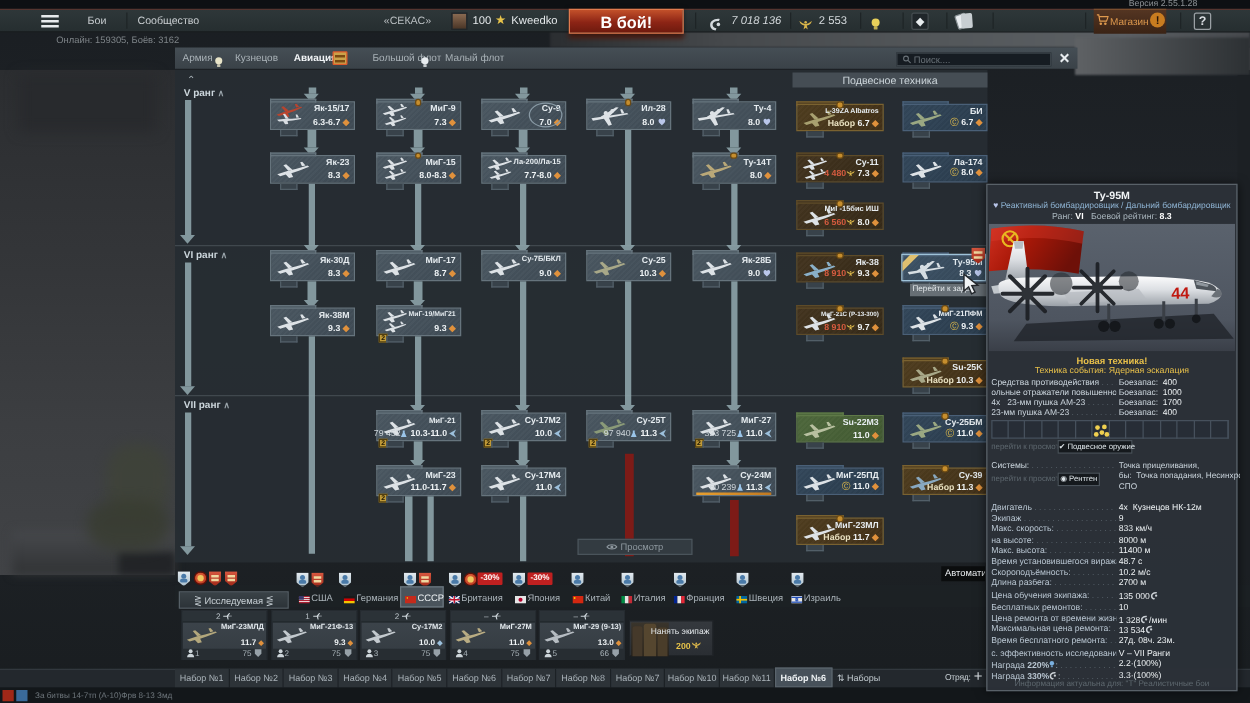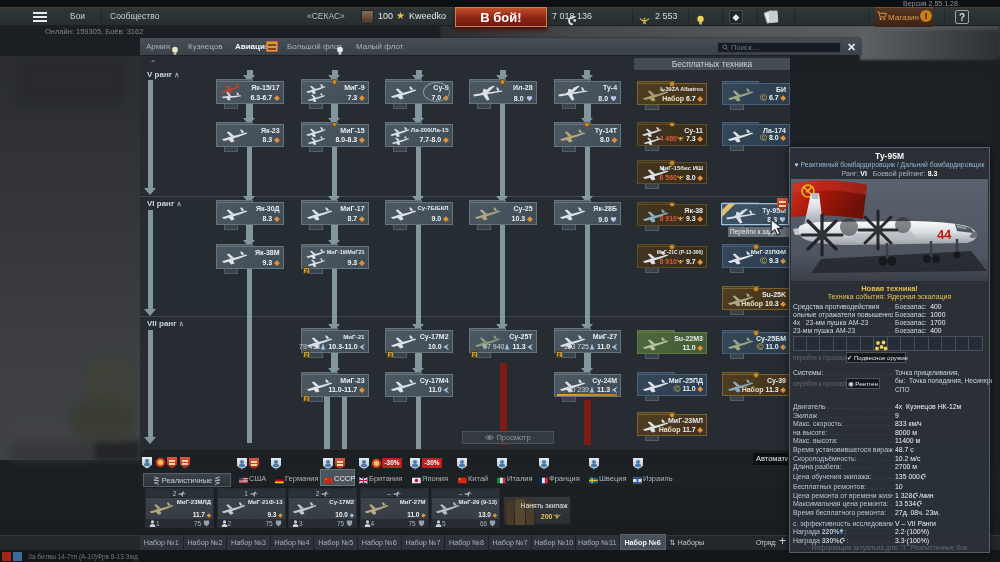--- a/index.html
+++ b/index.html
@@ -34,21 +34,21 @@
 <div class="abs" style="left:361px;top:10px;width:13px;height:14px;background:linear-gradient(180deg,#8a6a52,#4a3526);border:1px solid #202528;"></div>
 <div class="abs" style="left:378px;top:11px;width:24px;height:12px;color:#e4e8ea;font-size:9px;">100</div>
 <div class="abs" style="left:396px;top:10px;width:12px;height:12px;color:#e8c44a;font-size:10px;">★</div>
 <div class="abs" style="left:409px;top:11px;width:60px;height:12px;color:#e4e8ea;font-size:9px;">Kweedko</div>
 <div class="abs" style="left:455px;top:7px;width:92px;height:20px;background:linear-gradient(180deg,#c2502a,#8c2415 55%,#6e1a0e);border:1px solid #e07a4e;box-shadow:0 0 4px #00000088;color:#fff;font-size:13px;font-weight:bold;text-align:center;line-height:19px;">В бой!</div>
 <div class="abs" style="left:556px;top:10px;width:1px;height:13px;background:#1e2426;"></div>
 <div class="abs" style="left:567px;top:11px;width:14px;height:13px;"><span style="display:inline-block;vertical-align:-1px;line-height:0;"><svg width="11" height="11" viewBox="0 0 10 10">
           <path d="M8 1 C3.5 0.5 1 3 1 5.3 C1 8.2 3.2 9.4 5 9.4 L5.6 7.8 C4.2 7.8 2.8 7 2.8 5.3 C2.8 3.6 4.6 2.4 7.4 2.6 Z" fill="#d4d9dd"></path>
           <circle cx="7" cy="5" r="1.3" fill="#d4d9dd"></circle>
         </svg></span></div>
-<div class="abs" style="left:552px;top:11px;width:60px;height:12px;color:#d4d9dc;font-size:9px;">7 018 136</div>
+<div class="abs" style="left:585px;top:11px;width:60px;height:12px;color:#d4d9dc;font-size:9px;font-style:italic;">7 018 136</div>
 <div class="abs" style="left:632px;top:10px;width:1px;height:13px;background:#1e2426;"></div>
 <div class="abs" style="left:639px;top:11px;width:13px;height:13px;"><span style="display:inline-block;vertical-align:-1px;line-height:0;"><svg width="11" height="11" viewBox="0 0 11 11">
           <path d="M0.5 2.5 C2.5 4.5 4 5 5.5 5 C7 5 8.5 4.5 10.5 2.5 L9.8 4.6 C8.5 6 7.3 6.3 6.4 6.4 L7.2 9.5 L5.5 8.2 L3.8 9.5 L4.6 6.4 C3.7 6.3 2.5 6 1.2 4.6 Z" fill="#d8b44a"></path>
           <circle cx="5.5" cy="3.8" r="1" fill="#d8b44a"></circle>
         </svg></span></div>
 <div class="abs" style="left:655px;top:11px;width:40px;height:12px;color:#d4d9dc;font-size:9px;">2 553</div>
 <div class="abs" style="left:688px;top:10px;width:1px;height:13px;background:#1e2426;"></div>
 <div class="abs" style="left:722px;top:10px;width:1px;height:13px;background:#1e2426;"></div>
 <div class="abs" style="left:757px;top:10px;width:1px;height:13px;background:#1e2426;"></div>
 <div class="abs" style="left:794px;top:10px;width:1px;height:13px;background:#1e2426;"></div>
@@ -76,34 +76,34 @@
 <div class="abs" style="left:171px;top:41px;width:9px;height:12px;"><span style="display:inline-block;vertical-align:-1px;line-height:0;"><svg width="8" height="10" viewBox="0 0 9 11">
           <circle cx="4.5" cy="4" r="3.2" fill="#e8e4c8"></circle>
           <rect x="3" y="7" width="3" height="2.6" rx="0.5" fill="#e8e4c8" opacity="0.8"></rect>
         </svg></span></div>
 <div class="abs" style="left:188px;top:42px;width:50px;height:11px;color:#aab3b8;font-size:8px;white-space:nowrap;">Кузнецов</div>
 <div class="abs" style="left:235px;top:42px;width:42px;height:11px;color:#f2f5f7;font-size:8px;font-weight:bold;white-space:nowrap;">Авиация</div>
 <div class="abs" style="left:266px;top:41px;width:12px;height:11px;background:#caa24a;border:1px solid #e05a2a;border-radius:1px;">
       <div style="margin:2px 1px;height:2px;background:#7a4a12;"></div>
       <div style="margin:0 1px;height:2px;background:#7a4a12;"></div>
     </div>
-<div class="abs" style="left:287px;top:42px;width:70px;height:11px;color:#aab3b8;font-size:8px;white-space:nowrap;">Большой флот</div>
+<div class="abs" style="left:298px;top:42px;width:70px;height:11px;color:#aab3b8;font-size:8px;white-space:nowrap;">Большой флот</div>
 <div class="abs" style="left:336px;top:41px;width:9px;height:12px;"><span style="display:inline-block;vertical-align:-1px;line-height:0;"><svg width="8" height="10" viewBox="0 0 9 11">
           <circle cx="4.5" cy="4" r="3.2" fill="#e8ecef"></circle>
           <rect x="3" y="7" width="3" height="2.6" rx="0.5" fill="#e8ecef" opacity="0.8"></rect>
         </svg></span></div>
 <div class="abs" style="left:356px;top:42px;width:60px;height:11px;color:#aab3b8;font-size:8px;white-space:nowrap;">Малый флот</div>
 <div class="abs" style="left:717px;top:42px;width:124px;height:11px;background:#161c22;border:1px solid #3a4248;color:#6a7278;font-size:7.5px;line-height:10px;"><span style="margin-left:4px;"><span style="display:inline-block;vertical-align:-1px;line-height:0;"><svg width="7" height="7" viewBox="0 0 8 8">
             <circle cx="3.2" cy="3.2" r="2.2" fill="none" stroke="#6a7278" stroke-width="1"></circle>
             <path d="M5 5 L7.5 7.5" stroke="#6a7278" stroke-width="1"></path>
           </svg></span> Поиск....</span></div>
 <div class="abs" style="left:847px;top:41px;width:11px;height:12px;color:#e8ecef;font-size:11px;font-weight:bold;line-height:12px;">✕</div>
 <div class="abs" style="left:140px;top:56px;width:650px;height:394px;background:rgba(39,45,51,0.95);"></div>
 <div class="abs" style="left:147px;top:58px;width:12px;height:12px;color:#aab4ba;font-size:8px;line-height:12px;text-align:center;">⌃</div>
-<div class="abs" style="left:634px;top:58px;width:156px;height:12px;background:#454d54;color:#ccd5da;font-size:8.5px;text-align:center;line-height:12px;">Бесплатных техника</div>
+<div class="abs" style="left:634px;top:58px;width:156px;height:12px;background:#454d54;color:#ccd5da;font-size:8.5px;text-align:center;line-height:12px;">Подвесное техника</div>
 <div class="abs" style="left:147px;top:69.5px;width:60px;height:10px;color:#ccd6dc;font-size:8px;font-weight:bold;">V ранг <span style="font-size:7px;color:#9aa4aa;">∧</span></div>
 <div class="abs" style="left:147px;top:198.5px;width:60px;height:10px;color:#ccd6dc;font-size:8px;font-weight:bold;">VI ранг <span style="font-size:7px;color:#9aa4aa;">∧</span></div>
 <div class="abs" style="left:147px;top:318.5px;width:60px;height:10px;color:#ccd6dc;font-size:8px;font-weight:bold;">VII ранг <span style="font-size:7px;color:#9aa4aa;">∧</span></div>
 <div class="abs" style="left:140px;top:196px;width:650px;height:1px;background:#40484e;"></div>
 <div class="abs" style="left:140px;top:316px;width:650px;height:1px;background:#40484e;"></div>
 <div class="abs" style="left:147.5px;top:80px;width:5px;height:108px;background:#93aab0;opacity:0.85;"></div>
 <div class="abs" style="left:143.5px;top:188px;width:0;height:0;border-left:6.5px solid transparent;border-right:6.5px solid transparent;border-top:7px solid #93aab0;opacity:0.85;"></div>
 <div class="abs" style="left:147.5px;top:210px;width:5px;height:99px;background:#93aab0;opacity:0.85;"></div>
 <div class="abs" style="left:143.5px;top:309px;width:0;height:0;border-left:6.5px solid transparent;border-right:6.5px solid transparent;border-top:7px solid #93aab0;opacity:0.85;"></div>
 <div class="abs" style="left:147.5px;top:330px;width:5px;height:107px;background:#93aab0;opacity:0.85;"></div>
@@ -725,21 +725,21 @@
 <div class="abs" style="left:539px;top:458px;width:10px;height:12px;background:linear-gradient(180deg,#e4ebf0,#aabfcc);clip-path:polygon(0 0,100% 0,100% 65%,50% 100%,0 65%);"></div>
 <div class="abs" style="left:542px;top:460px;width:4px;height:4px;border-radius:50%;background:#4a7aa8;"></div>
 <div class="abs" style="left:541px;top:464px;width:6px;height:3px;border-radius:2px;background:#4a7aa8;"></div>
 <div class="abs" style="left:589px;top:458px;width:10px;height:12px;background:linear-gradient(180deg,#e4ebf0,#aabfcc);clip-path:polygon(0 0,100% 0,100% 65%,50% 100%,0 65%);"></div>
 <div class="abs" style="left:592px;top:460px;width:4px;height:4px;border-radius:50%;background:#4a7aa8;"></div>
 <div class="abs" style="left:591px;top:464px;width:6px;height:3px;border-radius:2px;background:#4a7aa8;"></div>
 <div class="abs" style="left:633px;top:458px;width:10px;height:12px;background:linear-gradient(180deg,#e4ebf0,#aabfcc);clip-path:polygon(0 0,100% 0,100% 65%,50% 100%,0 65%);"></div>
 <div class="abs" style="left:636px;top:460px;width:4px;height:4px;border-radius:50%;background:#4a7aa8;"></div>
 <div class="abs" style="left:635px;top:464px;width:6px;height:3px;border-radius:2px;background:#4a7aa8;"></div>
 <div class="abs" style="left:140px;top:468px;width:860px;height:18px;background:rgba(30,34,38,0.55);"></div>
-<div class="abs" style="left:143px;top:473px;width:88px;height:14px;background:linear-gradient(180deg,#3a4247,#2c3338);border:1px solid #555f66;color:#c8d0d5;font-size:7.5px;text-align:center;line-height:13px;">⋛ Реалистичные ⋚</div>
+<div class="abs" style="left:143px;top:473px;width:88px;height:14px;background:linear-gradient(180deg,#3a4247,#2c3338);border:1px solid #555f66;color:#c8d0d5;font-size:7.5px;text-align:center;line-height:13px;">⋛ Исследуемая ⋚</div>
 <div class="abs" style="left:320px;top:469px;width:35px;height:17px;background:#4a545c;border:1px solid #6a767e;"></div>
 <div class="abs" style="left:239px;top:474px;width:13px;height:9px;transform:scale(0.68);transform-origin:left top;opacity:0.95;"><svg width="13" height="9">
         <rect width="13" height="9" fill="#b22234"></rect>
         <rect y="1.3" width="13" height="1" fill="#fff"></rect>
         <rect y="3.6" width="13" height="1" fill="#fff"></rect>
         <rect y="6" width="13" height="1" fill="#fff"></rect>
         <rect width="6" height="4.5" fill="#3c3b6e"></rect>
       </svg></div>
 <div class="abs" style="left:249px;top:473.5px;height:10px;color:#aab3b9;font-size:7.5px;white-space:nowrap;">США</div>
 <div class="abs" style="left:275px;top:474px;width:13px;height:9px;transform:scale(0.68);transform-origin:left top;opacity:0.95;"><svg width="13" height="9">

